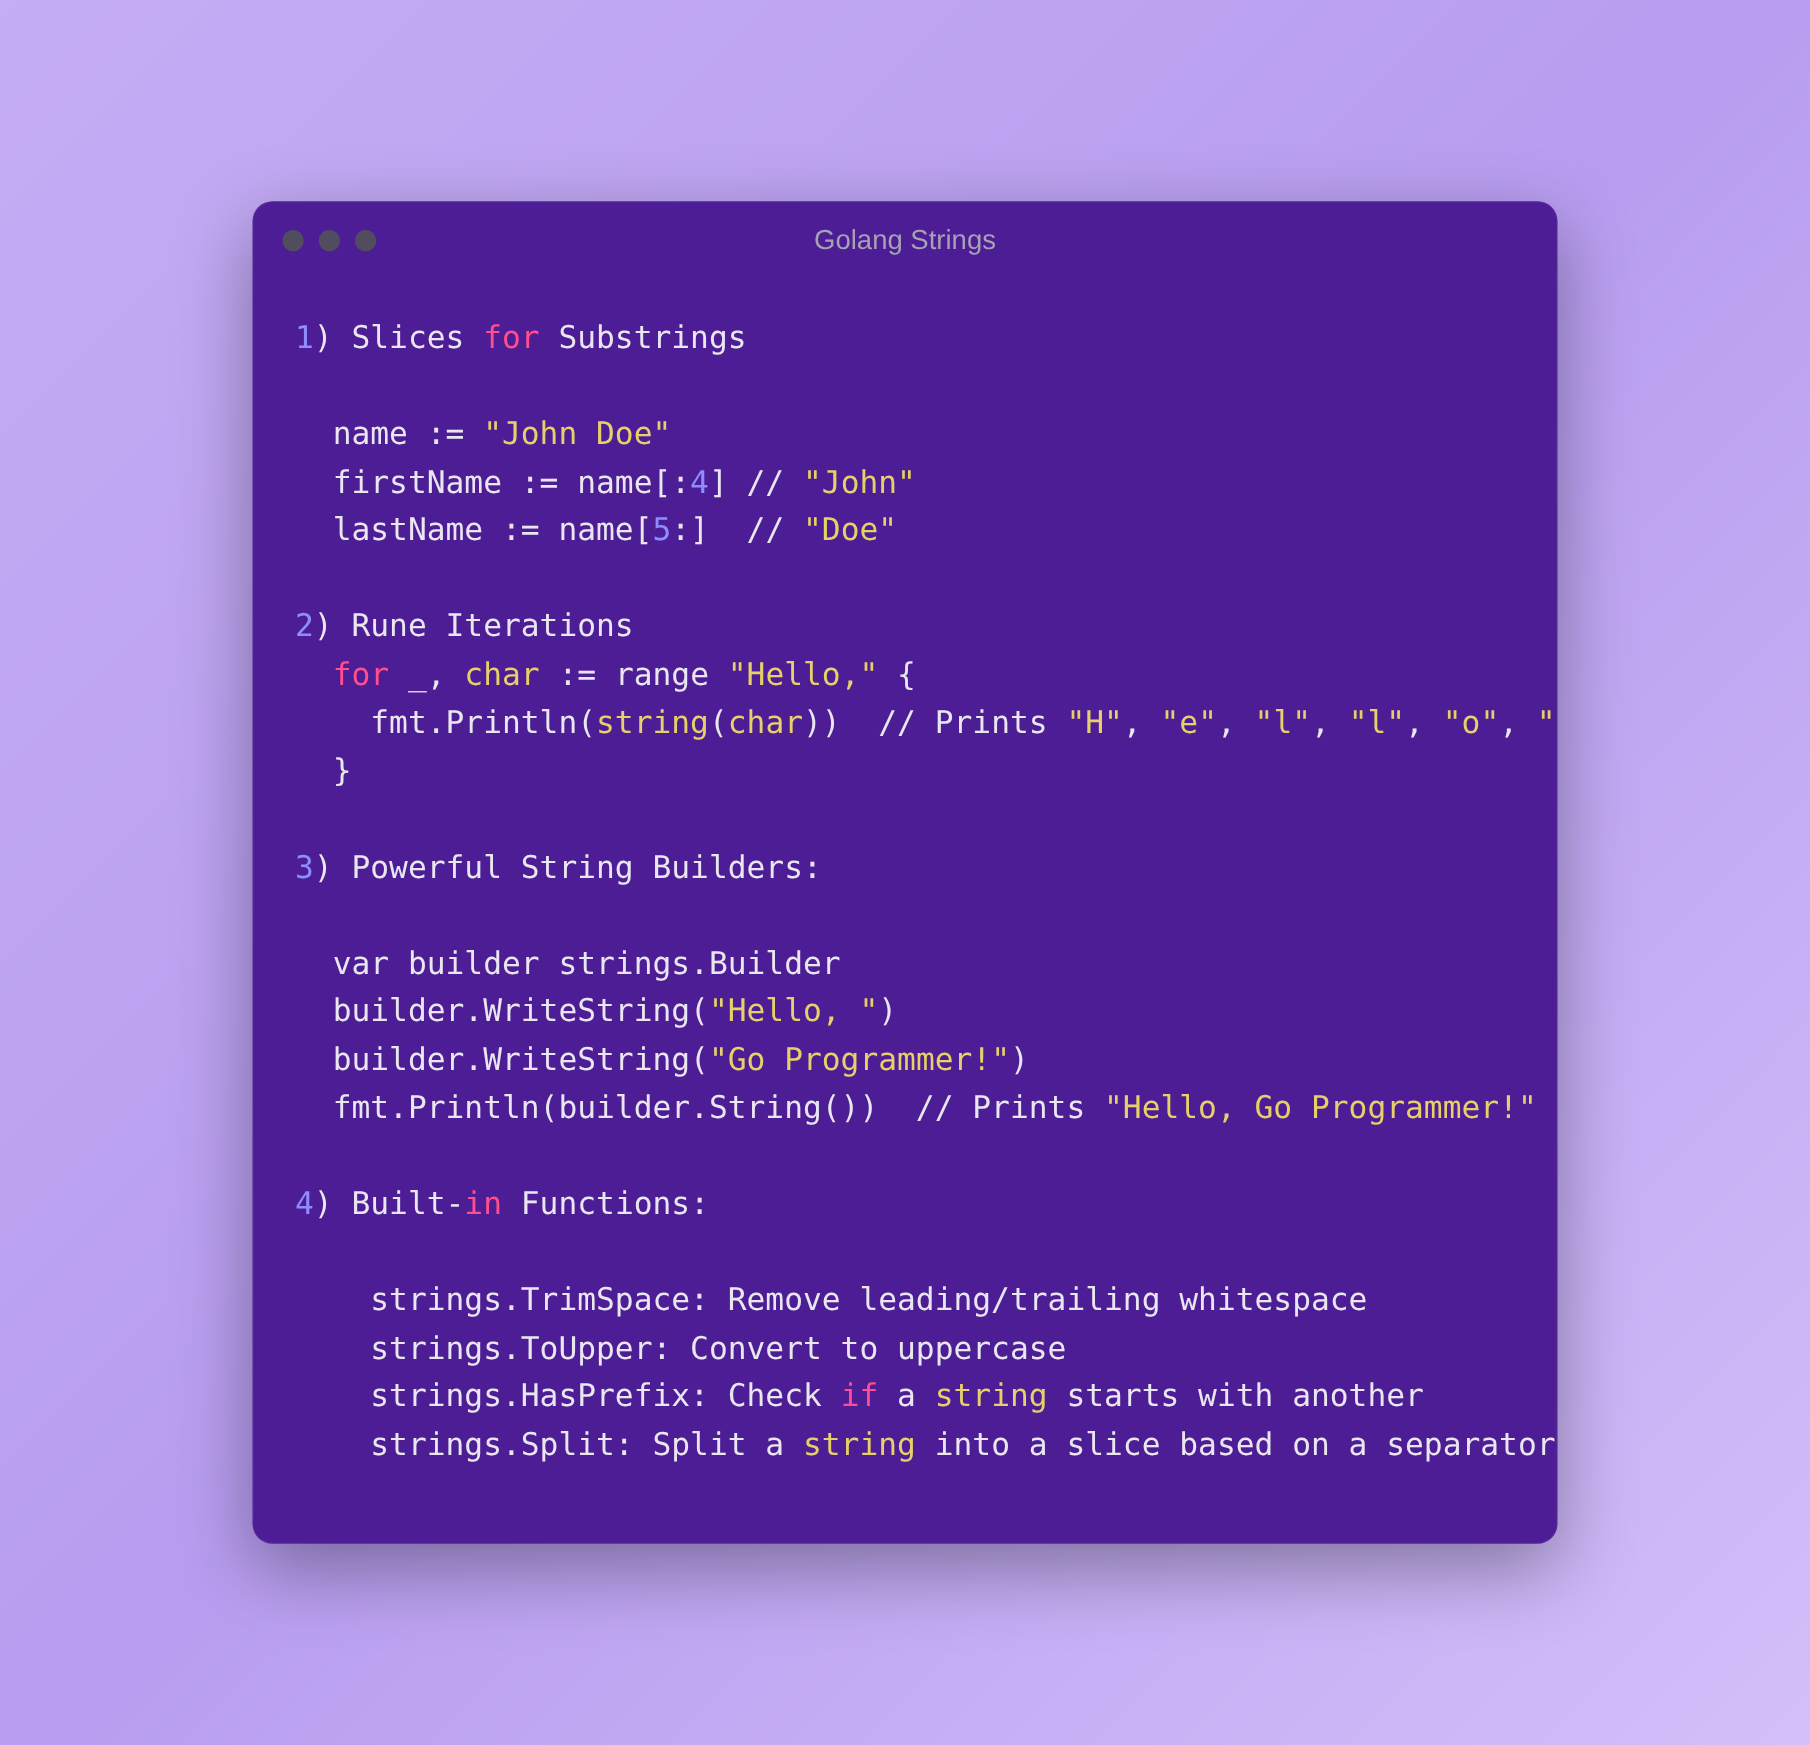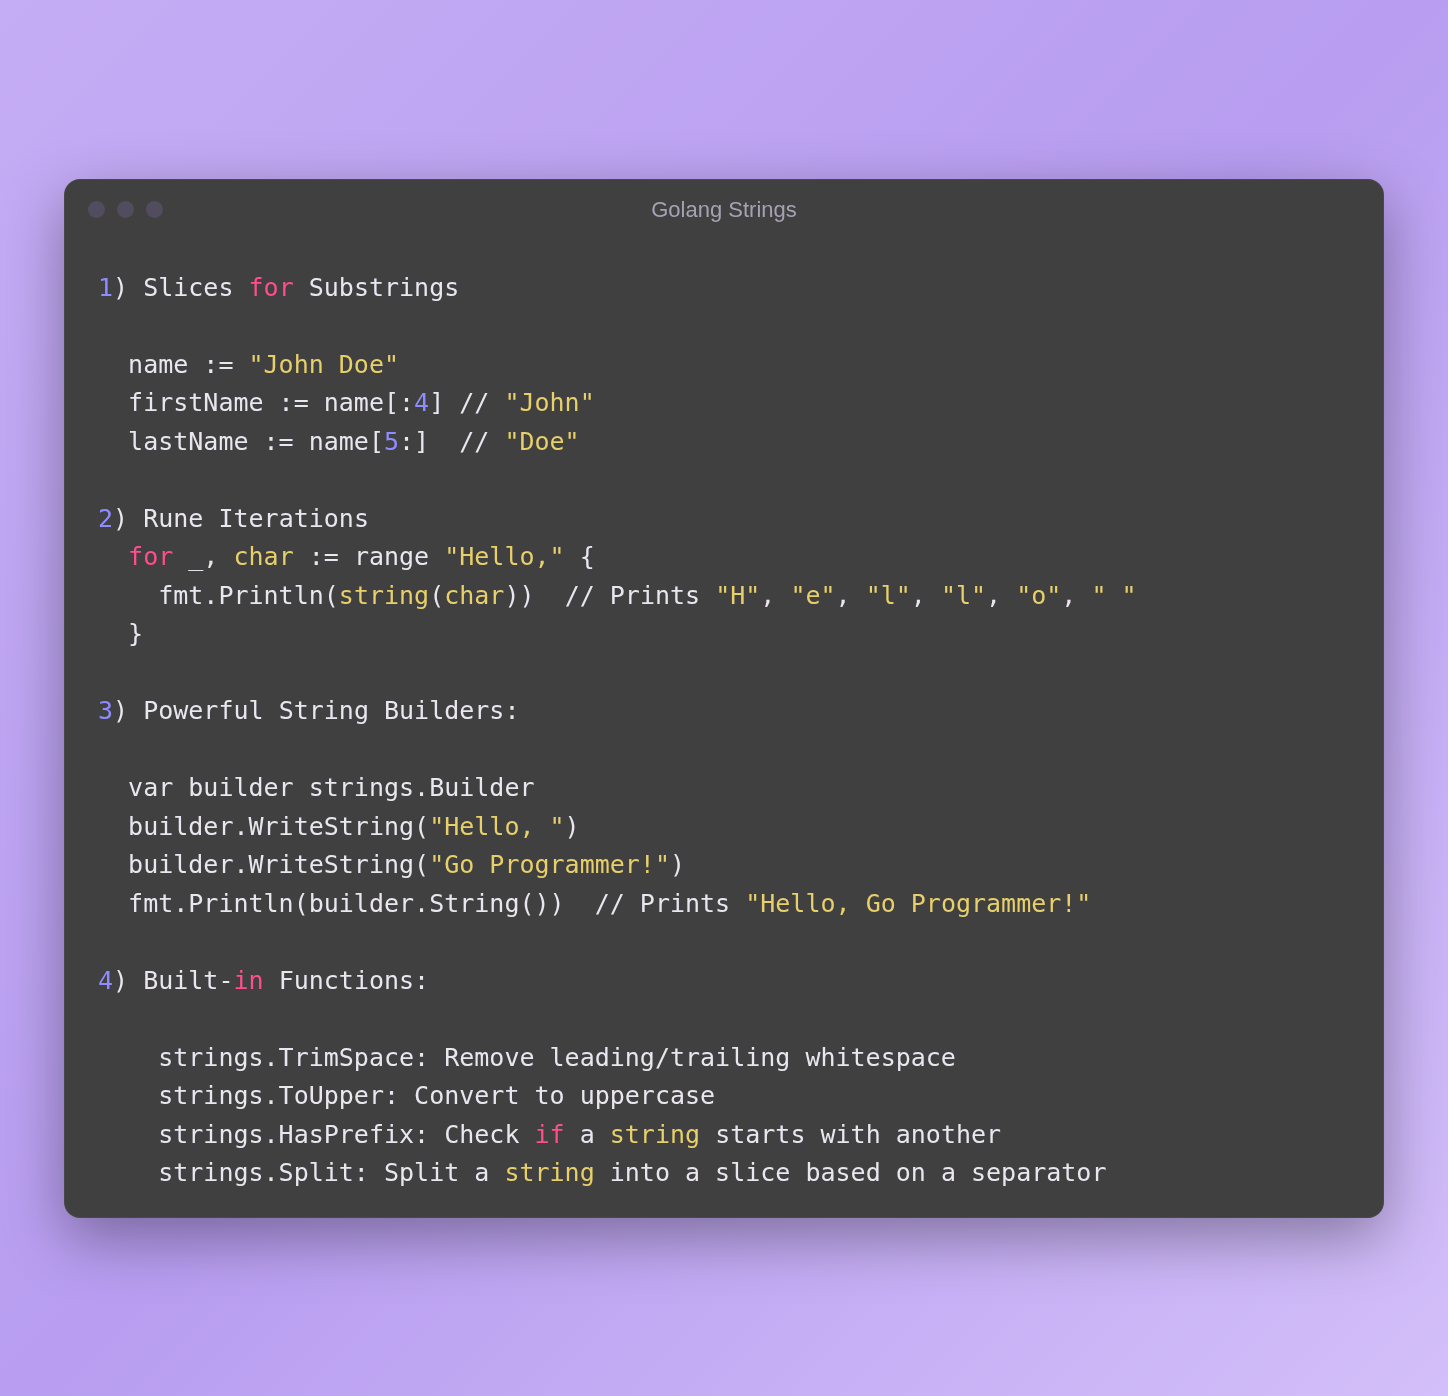--- a/index.html
+++ b/index.html
@@ -6,22 +6,22 @@
   body {
     width: 1448px;
     height: 1396px;
     background: linear-gradient(135deg, #c5adf5 0%, #b89df0 50%, #d3bff9 100%);
     display: flex;
     align-items: center;
     justify-content: center;
     font-family: "Menlo", "Consolas", "Monaco", monospace;
   }
   .window {
-    width: 1320px;
-    background: #404040;
+    width: 1044px;
+    background: #4c1d95;
     border-radius: 16px;
     box-shadow: 0 20px 60px rgba(0,0,0,0.35), 0 0 0 1px rgba(255,255,255,0.05) inset;
     overflow: hidden;
   }
   .titlebar {
     height: 62px;
     display: flex;
     align-items: center;
     position: relative;
     padding: 0 24px;
@@ -40,21 +40,21 @@
     position: absolute;
     left: 0; right: 0;
     text-align: center;
     color: #a6a1b3;
     font-size: 22px;
     font-weight: 500;
     font-family: -apple-system, "Segoe UI", sans-serif;
     pointer-events: none;
   }
   .code-area {
-    padding: 28px 34px 25px 34px;
+    padding: 28px 34px 60px 34px;
     font-size: 25px;
     line-height: 1.54;
     color: #e9e6f0;
     white-space: pre;
     font-weight: 500;
   }
   .tok-num   { color: #8e8cff; }
   .tok-kw    { color: #ff4d8d; }
   .tok-str   { color: #e7cf6a; }
   .tok-type  { color: #e7cf6a; margin-top: 16px; }

